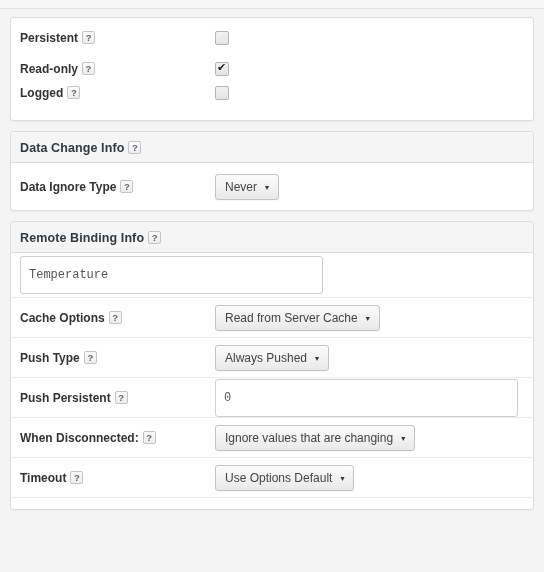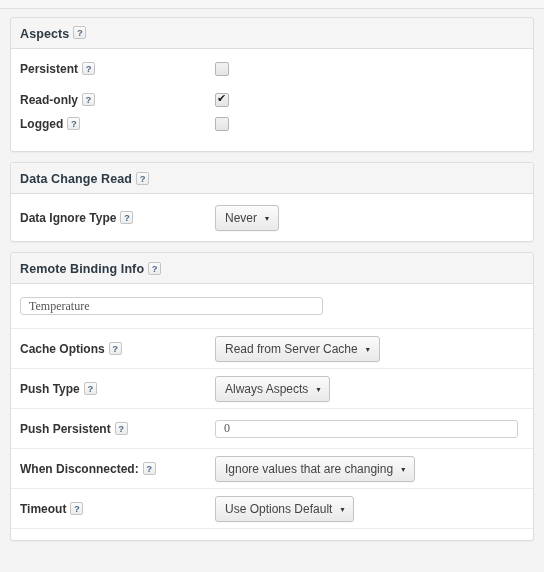--- a/index.html
+++ b/index.html
@@ -163,26 +163,26 @@
     margin-left: 8px;
     font-size: 8px;
     line-height: 1;
     color: #333333;
     position: relative;
     top: 1px;
   }
 
   
   .tinput {
-    height: 18px;
+    height: 38px;
     width: 303px;
     border: 1px solid #cfcfcf;
     border-radius: 3px;
     background: #ffffff;
-    font-family: Liberation Serif, serif;
+    font-family: Liberation Mono, monospace;
     font-size: 12px;
     color: #555555;
     padding: 0 8px;
     box-sizing: border-box;
     outline: none;
   }
 
   
   .aspects-row { min-height: 34px; }
   .rb-row { min-height: 40px; }
@@ -191,23 +191,20 @@
 </head>
 <body>
 
 <div id="root">
 
   <div class="top-strip"></div>
 
   <div class="panels">
 
     <div class="panel">
-      <div class="panel-header">
-        <span class="panel-title">Aspects</span><span class="help">?</span>
-      </div>
       <div class="panel-body">
 
         <div class="row aspects-row" style="padding-top:6px;">
           <div class="row-label"><span>Persistent</span><span class="help">?</span></div>
           <div class="row-field">
             <span class="cbox"></span>
           </div>
         </div>
 
         <div class="row aspects-row">
@@ -222,21 +219,21 @@
           <div class="row-field">
             <span class="cbox"></span>
           </div>
         </div>
 
       </div>
     </div>
 
     <div class="panel">
       <div class="panel-header">
-        <span class="panel-title">Data Change Read</span><span class="help">?</span>
+        <span class="panel-title">Data Change Info</span><span class="help">?</span>
       </div>
       <div class="panel-body">
 
         <div class="row dc-row">
           <div class="row-label"><span>Data Ignore Type</span><span class="help">?</span></div>
           <div class="row-field">
             <span class="dd">
                 <span>Never</span>
                 <span class="caret">▾</span>
               </span>
@@ -265,21 +262,21 @@
                 <span>Read from Server Cache</span>
                 <span class="caret">▾</span>
               </span>
           </div>
         </div>
 
         <div class="row rb-row divided">
           <div class="row-label"><span>Push Type</span><span class="help">?</span></div>
           <div class="row-field">
             <span class="dd">
-                <span>Always Aspects</span>
+                <span>Always Pushed</span>
                 <span class="caret">▾</span>
               </span>
           </div>
         </div>
 
         <div class="row rb-row divided">
           <div class="row-label"><span>Push Persistent</span><span class="help">?</span></div>
           <div class="row-field">
             <input class="tinput" type="text" value="0" style="">
           </div>

